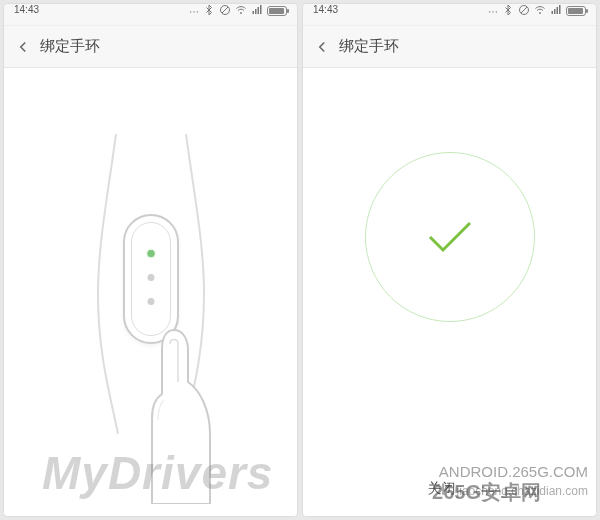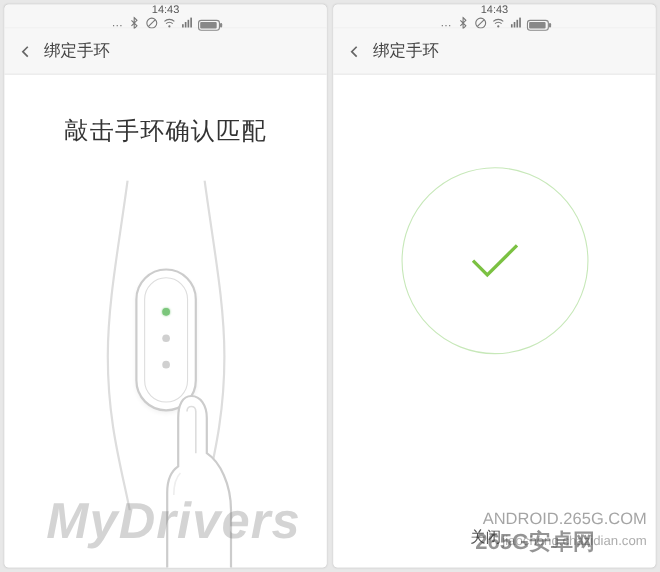--- a/index.html
+++ b/index.html
@@ -19,27 +19,26 @@
     overflow: hidden;
     display: flex;
     flex-direction: column;
     position: relative;
     box-shadow: 0 0 2px rgba(0,0,0,.15);
   }
   .statusbar {
     height: 22px;
     background: #f7f7f7;
     display: flex;
-    align-items: center;
+    align-items: flex-start;
     justify-content: space-between;
     padding: 0 10px;
     font-size: 10px;
     color: #555;
     border-bottom: 1px solid #eee;
-    flex-direction: column;
   }
   .status-icons { display: flex; align-items: center; gap: 4px; color: #777; font-size: 10px; }
   .status-icons svg { width: 12px; height: 12px; }
   .battery {
     width: 20px; height: 10px; border: 1px solid #888; border-radius: 3px; position: relative;
   }
   .battery::after { content:''; position:absolute; right:-3px; top:2px; width:2px; height:4px; background:#888; border-radius:1px;}
   .battery-fill { position:absolute; left:1px; top:1px; bottom:1px; width:85%; background:#888; border-radius:1px;}
   .navbar {
     height: 42px;
@@ -215,21 +214,20 @@
         </span>
     </span>
   </div>
   <div class="navbar">
     <svg class="back-icon" viewBox="0 0 24 24" fill="none" stroke="currentColor" stroke-width="2">
         <polyline points="15 18 9 12 15 6"></polyline>
       </svg>
     <span class="nav-title">绑定手环</span>
   </div>
   <div class="content">
-    <div class="heading">敲击手环确认匹配</div>
     <div class="illus-wrap">
       <svg class="wrist" viewBox="0 0 110 300">
         <path d="M20,0 C12,60 2,110 2,160 C2,220 14,260 22,300" fill="none" stroke="#ddd" stroke-width="2"></path>
         <path d="M90,0 C98,60 108,110 108,160 C108,220 96,260 88,300" fill="none" stroke="#ddd" stroke-width="2"></path>
       </svg>
       <div class="band-body">
         <div class="band-inner"></div>
         <div class="dot dot1"></div>
         <div class="dot dot2"></div>
         <div class="dot dot3"></div>

